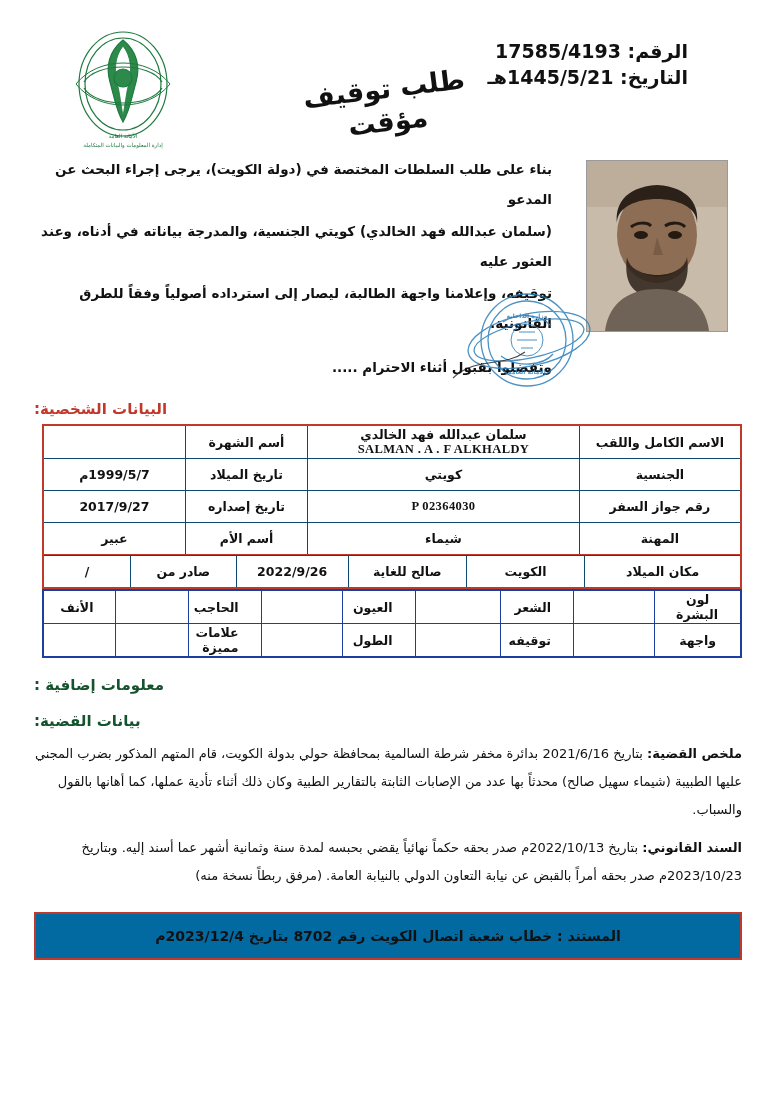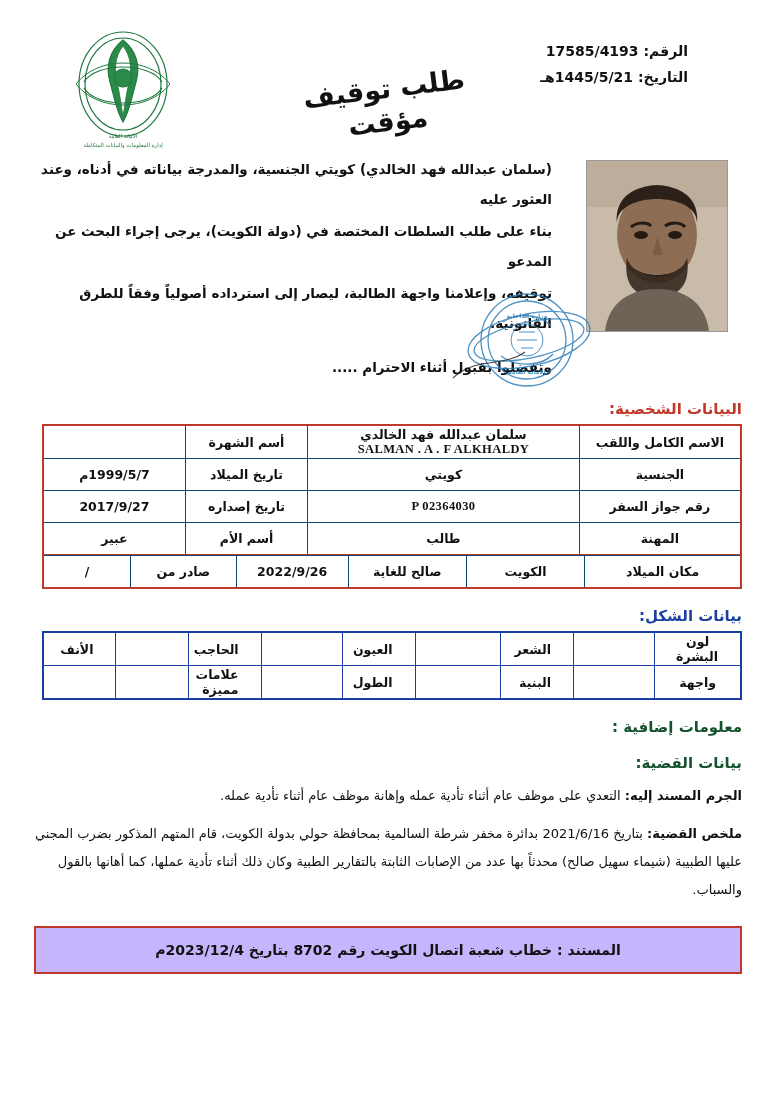--- a/index.html
+++ b/index.html
@@ -7,21 +7,21 @@
     width:776px;min-height:1100px;background:#ffffff;
     font-family:"DejaVu Sans","Liberation Sans",sans-serif;
     color:#111;position:relative;
   }
   .page{width:776px;min-height:1100px;position:relative;padding:0;box-sizing:border-box;}
 
   
   .header{position:relative;height:150px;}
   .ref-block{
     position:absolute;right:88px;top:38px;text-align:right;
-    font-size:14px;line-height:26px;font-weight:bold;color:#111;
+    font-size:19px;line-height:26px;font-weight:bold;color:#111;
   }
   .ref-row{white-space:nowrap;}
   .ref-label{font-weight:bold;}
   .ref-val{font-weight:bold;}
 
   .title-block{
     position:absolute;right:300px;top:72px;
     font-size:27px;font-weight:bold;line-height:33px;text-align:center;
     transform:rotate(-7deg);transform-origin:center;
     width:180px;
@@ -47,21 +47,21 @@
   }
 
   
   .stamp{
     position:absolute;right:120px;top:128px;width:175px;height:120px;
     pointer-events:none;
   }
 
   
   .sec-head{
-    margin:18px 34px 6px 34px;text-align:right;
+    margin:18px 34px 6px 34px;text-align:left;
     font-size:15px;font-weight:bold;color:#c0392b;
   }
   .sec-head.blue{color:#1a3fa0;}
   .sec-head.dark{color:#14532d;}
 
   
   table{border-collapse:collapse;}
   .tbl-personal{
     width:700px;margin:0 34px;table-layout:fixed;
     border:2px solid #c0392b;
@@ -85,21 +85,21 @@
     font-size:12.5px;text-align:center;vertical-align:middle;font-weight:bold;
   }
 
   
   .case-block{margin:10px 34px 0 34px;text-align:right;font-size:13px;line-height:28px;}
   .case-para{margin:10px 0;}
   .case-label{font-weight:bold;}
 
   
   .footer{
-    margin:22px 34px 18px 34px;border:2px solid #c0392b;background:#c4b5fd;
+    margin:22px 34px 18px 34px;border:2px solid #c0392b;background:#0369a1;
     height:44px;display:flex;align-items:center;justify-content:center;
     font-size:14px;font-weight:bold;text-align:center;
   }
 </style>
 </head>
 <body>
 
 <div class="page">
 
   <div class="header">
@@ -172,22 +172,22 @@
           <path d="M72 50 L88 50 M70 58 L90 58 M74 66 L86 66" stroke-width="1"></path>
         </g>
         <g fill="#2d7fb8" opacity=".85" font-size="6" font-family="DejaVu Sans, sans-serif" text-anchor="middle">
           <text x="80" y="36">وزارة الداخلية</text>
           <text x="80" y="92">الأمانة العامة</text>
         </g>
         <path d="M6 96 C30 74 56 86 78 70" stroke="#1a1a1a" stroke-width="1.1" fill="none" opacity=".8"></path>
       </svg>
     </div>
 
+    <p>بناء على طلب السلطات المختصة في (دولة الكويت)، يرجى إجراء البحث عن المدعو</p>
     <p>(سلمان عبدالله فهد الخالدي) كويتي الجنسية، والمدرجة بياناته في أدناه، وعند العثور عليه</p>
-    <p>بناء على طلب السلطات المختصة في (دولة الكويت)، يرجى إجراء البحث عن المدعو</p>
     <p>توقيفه، وإعلامنا واجهة الطالبة، ليصار إلى استرداده أصولياً وفقاً للطرق القانونية.</p>
     <p class="thanks">وتفضلوا بقبول أثناء الاحترام .....</p>
   </div>
 
   <div class="sec-head">البيانات الشخصية:</div>
 
   <table class="tbl-personal">
     <tbody>
         <tr>
       <td class="lbl" style="width:23%">الاسم الكامل واللقب</td>
@@ -205,81 +205,80 @@
       <td class="val">1999/5/7م</td>
     </tr>
     <tr>
       <td class="lbl">رقم جواز السفر</td>
       <td class="val lat">P 02364030</td>
       <td class="lbl">تاريخ إصداره</td>
       <td class="val">2017/9/27</td>
     </tr>
     <tr>
       <td class="lbl">المهنة</td>
-      <td class="val">طالب</td>
+      <td class="val">شيماء</td>
       <td class="lbl">أسم الأم</td>
       <td class="val">عبير</td>
     </tr>
   </tbody>
     </table>
 
   <table class="tbl-personal" style="margin-top:-1px;border-top:none">
     <tbody>
         <tr>
       <td class="lbl" style="width:23%">مكان الميلاد</td>
       <td class="val" style="width:17%">الكويت</td>
       <td class="lbl" style="width:17%">صالح للغاية</td>
       <td class="val" style="width:16%">2022/9/26</td>
       <td class="lbl" style="width:15%">صادر من</td>
       <td class="val" style="width:12%">/</td>
     </tr>
   </tbody>
     </table>
 
-  <div class="sec-head blue">بيانات الشكل:</div>
 
   <table class="tbl-shape">
     <tbody>
         <tr>
       <td style="width:13%">لون البشرة</td>
       <td style="width:12%"></td>
       <td style="width:10%">الشعر</td>
       <td style="width:13%"></td>
       <td style="width:10%">العيون</td>
       <td style="width:12%"></td>
       <td style="width:10%">الحاجب</td>
       <td style="width:10%"></td>
       <td style="width:10%">الأنف</td>
     </tr>
     <tr>
       <td>واجهة</td>
       <td></td>
-      <td>البنية</td>
+      <td>توقيفه</td>
       <td></td>
       <td>الطول</td>
       <td></td>
       <td>علامات مميزة</td>
       <td></td>
       <td></td>
     </tr>
   </tbody>
     </table>
 
   <div class="sec-head dark">معلومات إضافية :</div>
 
   <div class="sec-head dark">بيانات القضية:</div>
 
   <div class="case-block">
-    <p class="case-para">
-      <span class="case-label">الجرم المسند إليه:</span>
-      <span>التعدي على موظف عام أثناء تأدية عمله وإهانة موظف عام أثناء تأدية عمله.</span>
-    </p>
     <p class="case-para">
       <span class="case-label">ملخص القضية:</span>
       <span>بتاريخ 2021/6/16 بدائرة مخفر شرطة السالمية بمحافظة حولي بدولة الكويت، قام المتهم المذكور بضرب المجني عليها الطبيبة (شيماء سهيل صالح) محدثاً بها عدد من الإصابات الثابتة بالتقارير الطبية وكان ذلك أثناء تأدية عملها، كما أهانها بالقول والسباب.</span>
     </p>
+    <p class="case-para">
+      <span class="case-label">السند القانوني:</span>
+      <span>بتاريخ 2022/10/13م صدر بحقه حكماً نهائياً يقضي بحبسه لمدة سنة وثمانية أشهر عما أسند إليه. وبتاريخ 2023/10/23م صدر بحقه أمراً بالقبض عن نيابة التعاون الدولي بالنيابة العامة. (مرفق ربطاً نسخة منه)</span>
+    </p>
   </div>
 
   <div class="footer">
     <span>المستند : خطاب شعبة اتصال الكويت رقم 8702 بتاريخ 2023/12/4م</span>
   </div>
 
 </div>
 
 </body></html>

